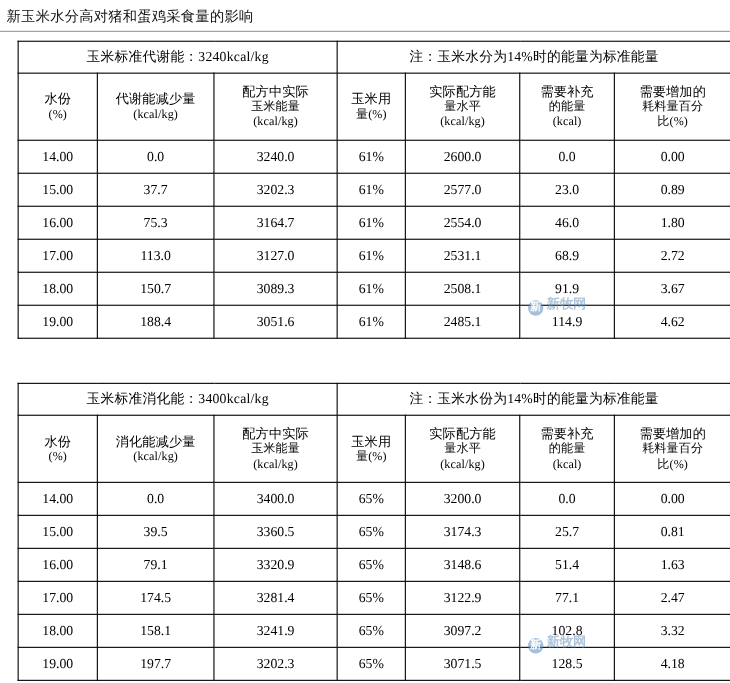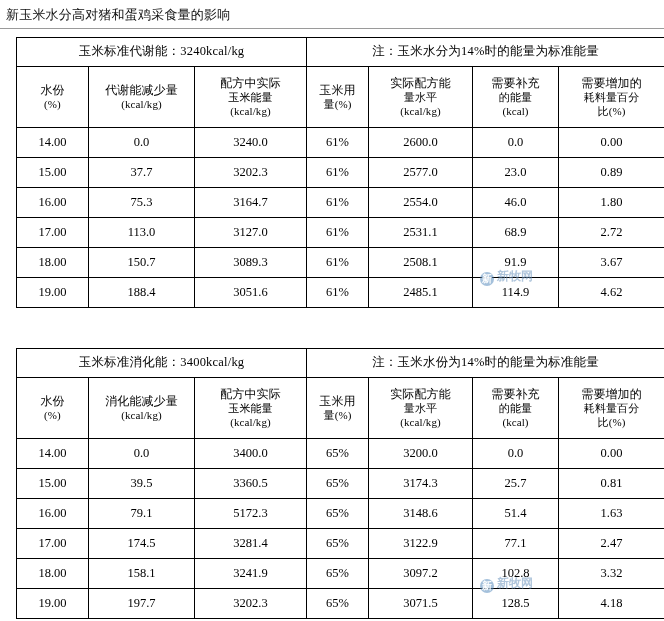--- a/index.html
+++ b/index.html
@@ -279,21 +279,21 @@
           <td>39.5</td>
           <td>3360.5</td>
           <td>65%</td>
           <td>3174.3</td>
           <td>25.7</td>
           <td>0.81</td>
         </tr>
         <tr class="body-row">
           <td>16.00</td>
           <td>79.1</td>
-          <td>5172.3</td>
+          <td>3320.9</td>
           <td>65%</td>
           <td>3148.6</td>
           <td>51.4</td>
           <td>1.63</td>
         </tr>
         <tr class="body-row">
           <td>17.00</td>
           <td>174.5</td>
           <td>3281.4</td>
           <td>65%</td>

